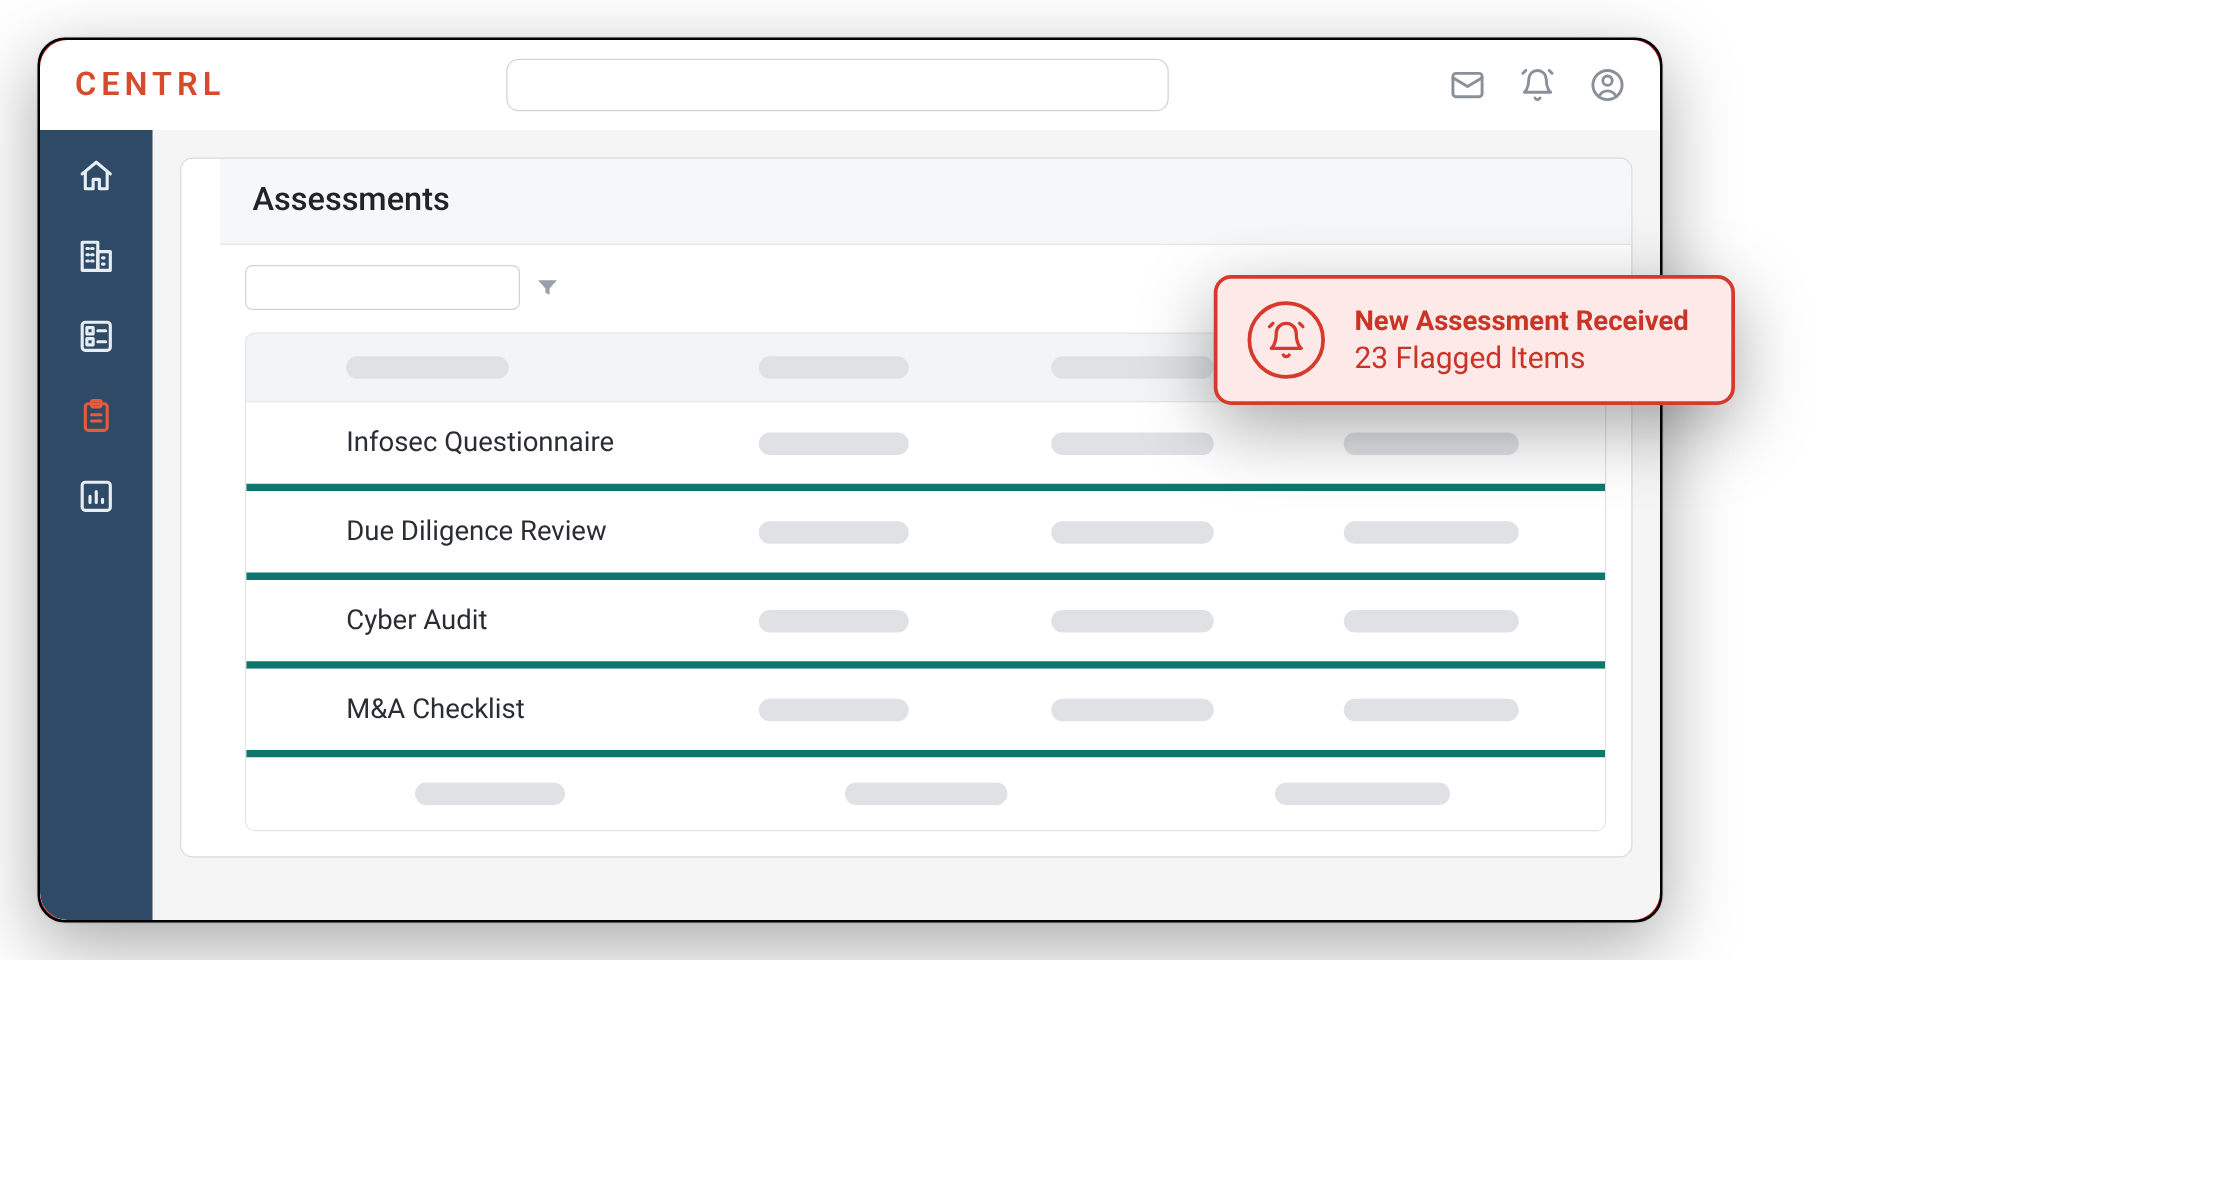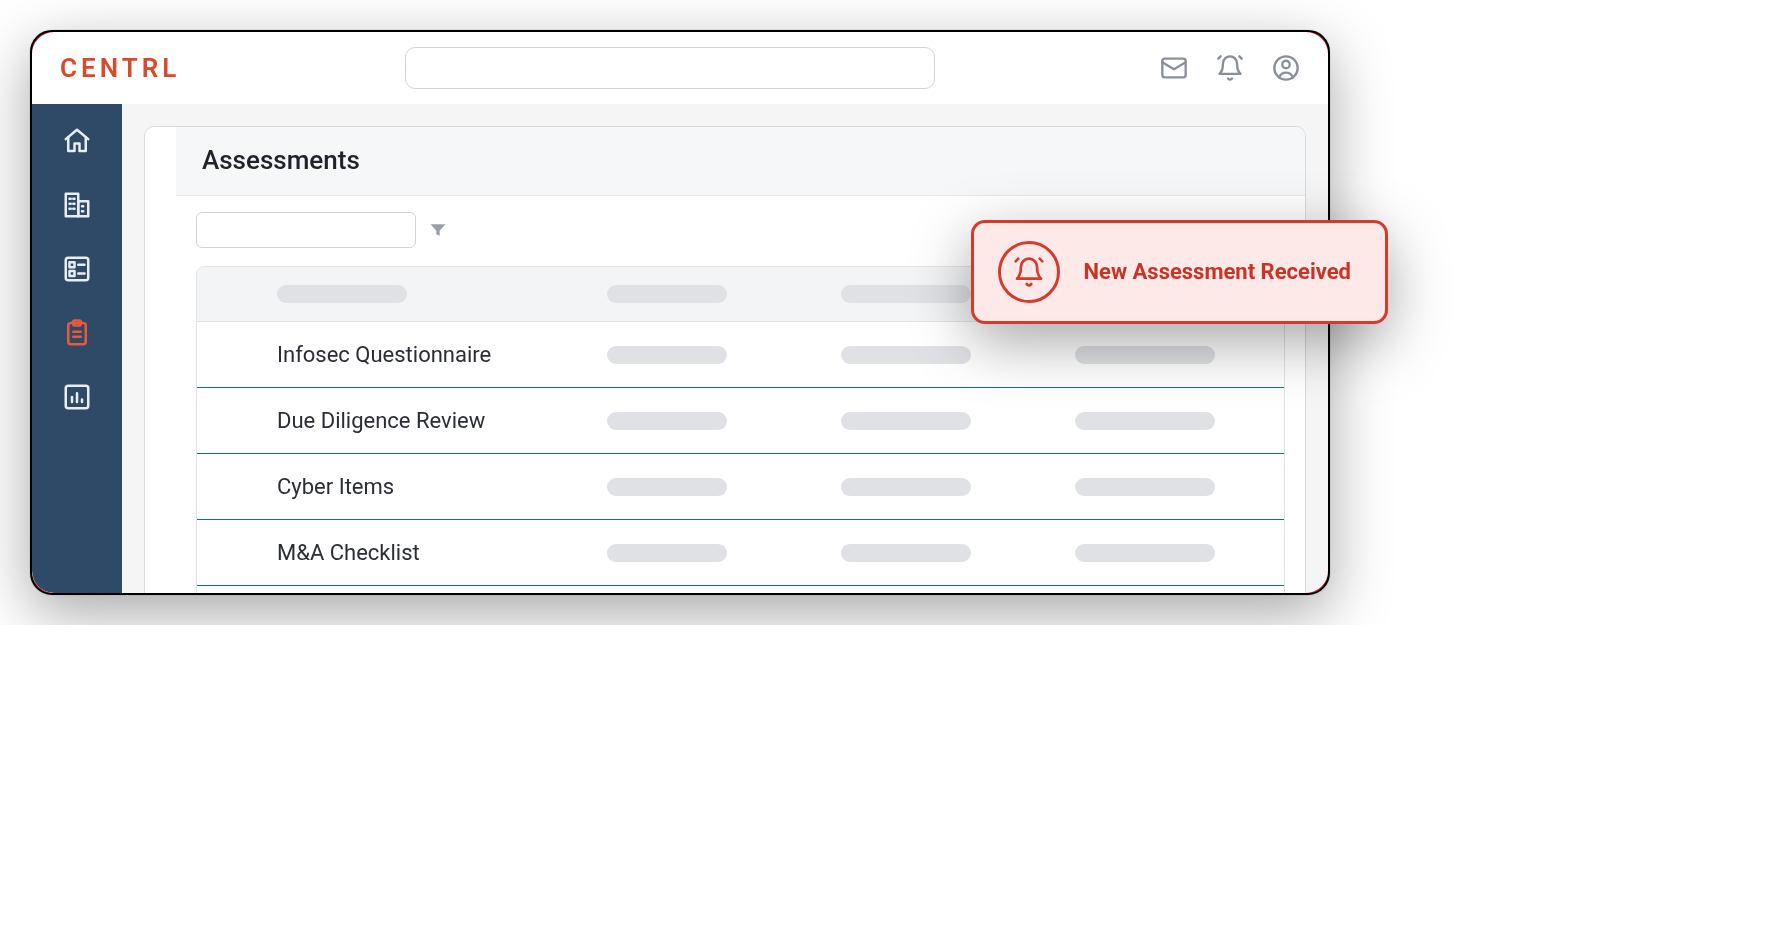--- a/index.html
+++ b/index.html
@@ -6,21 +6,21 @@
   body {
     font-family: -apple-system, BlinkMacSystemFont, "Segoe UI", Roboto, "Helvetica Neue", Arial, sans-serif;
     background: #ffffff;
     display: flex;
     align-items: flex-start;
     justify-content: flex-start;
     padding: 30px;
   }
   .window {
     width: 1300px;
-    height: 565px;
+    height: 708px;
     background: #b91c1c;
     border: 2px solid #000;
     border-radius: 22px;
     overflow: visible;
     box-shadow: 0 18px 60px rgba(0,0,0,0.35), 0 0 0 1px rgba(0,0,0,0.05);
     position: relative;
     display: flex;
     flex-direction: column;
     justify-content: center;
   }
@@ -134,21 +134,21 @@
     background: #f3f4f6;
     display: flex;
     align-items: center;
     padding: 18px 20px;
     border-bottom: 1px solid #e1e3e6;
   }
   .table-row {
     display: flex;
     align-items: center;
     padding: 20px 20px;
-    border-bottom: 1px solid #0f766e;
+    border-bottom: 6px solid #0f766e;
     background: #fff;
   }
   .table-row:last-child { border-bottom: none; }
   .col-name {
     flex: 0 0 330px;
     padding-left: 60px;
     font-size: 22px;
     color: #2a2d33;
   }
   .col-ph {
@@ -325,21 +325,21 @@
                 <div class="placeholder-pill ph-100"></div>
               </div>
             <div class="col-ph">
                 <div class="placeholder-pill ph-110"></div>
               </div>
             <div class="col-ph">
                 <div class="placeholder-pill ph-140"></div>
               </div>
           </div>
           <div class="table-row">
-            <div class="col-name">Cyber Items</div>
+            <div class="col-name">Cyber Audit</div>
             <div class="col-ph">
                 <div class="placeholder-pill ph-100"></div>
               </div>
             <div class="col-ph">
                 <div class="placeholder-pill ph-110"></div>
               </div>
             <div class="col-ph">
                 <div class="placeholder-pill ph-140"></div>
               </div>
           </div>
@@ -375,16 +375,17 @@
     <div class="toast-icon-circle">
       <svg width="32" height="32" viewBox="0 0 24 24" fill="none" stroke="currentColor" stroke-width="2" stroke-linecap="round" stroke-linejoin="round">
         <path d="M6 8a6 6 0 0 1 12 0c0 7 3 9 3 9H3s3-2 3-9"></path>
           <path d="M10.3 21a1.94 1.94 0 0 0 3.4 0"></path>
         <path d="M4 2 2 4"></path>
           <path d="M20 2l2 2"></path>
       </svg>
     </div>
     <div class="toast-text">
       <div class="toast-title">New Assessment Received</div>
+      <div class="toast-sub">23 Flagged Items</div>
     </div>
   </div>
 
 </div>
 
 </body></html>

